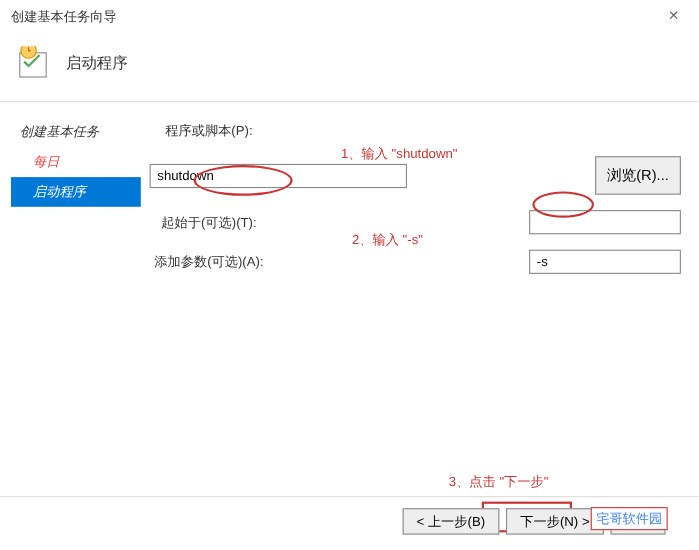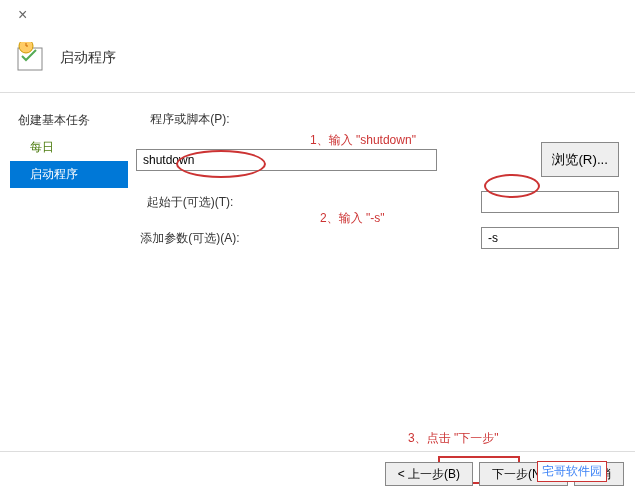--- a/index.html
+++ b/index.html
@@ -4,50 +4,51 @@
 <style>
 * { box-sizing: border-box; margin: 0; padding: 0; }
 body { font-family: "Microsoft YaHei", "Segoe UI", sans-serif; font-size: 12px; background: #fff; width: 635px; height: 500px; position: relative; overflow: hidden; }
 .titlebar { display: flex; align-items: center; padding: 6px 10px; color: #333; }
 .titlebar-title { flex: 1; }
 .close-btn { font-size: 16px; color: #666; cursor: pointer; padding: 0 8px; }
 .header { display: flex; align-items: center; padding: 12px 16px 18px; border-bottom: 1px solid #ddd; }
 .wizard-icon { width: 32px; height: 32px; margin-right: 12px; }
 .wizard-title { font-size: 14px; color: #333; }
 .main { display: flex; height: 380px; }
-.sidebar { width: 128px; padding: 14px 0 0 10px; }
+.sidebar { width: 128px; padding: 14px 0 0 10px; font-style: italic; }
 .sidebar-item { padding: 5px 8px; color: #333; cursor: default; }
-.sidebar-subitem { padding: 5px 8px 5px 20px; color: #4d7c0f; cursor: default; }
+.sidebar-subitem { padding: 5px 8px 5px 20px; color: #ef4444; cursor: default; }
 .sidebar-subitem.selected { background: #0078d7; color: #fff; }
 .content { flex: 1; padding: 18px 16px 0 8px; position: relative; }
 .form-row { display: flex; align-items: center; margin-bottom: 14px; }
 .form-label { width: 108px; color: #333; text-align: center; }
 .text-input { height: 22px; padding: 2px 6px; border: 1px solid #888; font-size: 12px; background: #fff; }
-.program-input { width: 301px; }
+.program-input { width: 234px; }
 .browse-btn { height: 35px; padding: 2px 10px; border: 1px solid #888; background: #eee; cursor: pointer; margin-left: auto; }
 .param-input { width: 138px; margin-left: auto; }
 .start-input { width: 138px; margin-left: auto; }
 .annotation { position: absolute; color: #c33; font-size: 12px; pointer-events: none; }
 .anno1 { left: 310px; top: 132px; }
 .anno2 { left: 320px; top: 210px; }
 .anno3 { left: 408px; top: 430px; }
 .red-ellipse { position: absolute; border: 2px solid #c33; border-radius: 50%; pointer-events: none; }
 .ellipse1 { left: 176px; top: 150px; width: 90px; height: 28px; }
 .ellipse2 { left: 484px; top: 174px; width: 56px; height: 24px; }
 .red-rect { position: absolute; border: 2px solid #c33; pointer-events: none; }
 .rect3 { left: 438px; top: 456px; width: 82px; height: 28px; }
-.buttons { position: absolute; bottom: 14px; right: 11px; display: flex; gap: 6px; }
+.buttons { position: absolute; bottom: 14px; right: 30px; display: flex; gap: 6px; }
 .wiz-btn { height: 24px; padding: 2px 12px; border: 1px solid #888; background: #eee; cursor: pointer; font-size: 12px; }
 .watermark { position: absolute; right: 28px; bottom: 18px; color: #3b82f6; font-size: 12px; background: #fff; border: 1px solid #c33; padding: 1px 4px; }
 .divider { position: absolute; left: 0; right: 0; bottom: 48px; border-top: 1px solid #ddd; }
 </style>
 </head>
 <body>
 
 <div class="titlebar">
+  <span class="titlebar-title">创建基本任务向导</span>
   <span class="close-btn">×</span>
 </div>
 
 <div class="header">
   <svg class="wizard-icon" viewBox="0 0 32 32">
     <rect x="2" y="6" width="24" height="22" fill="#fff" stroke="#888"></rect>
     <circle cx="10" cy="4" r="7" fill="#fc6" stroke="#c90"></circle>
     <path d="M10 1 L10 4 L12 4" stroke="#c60" fill="none" stroke-width="1"></path>
     <path d="M6 14 L10 18 L20 8" stroke="#5a5" fill="none" stroke-width="2"></path>
   </svg>

